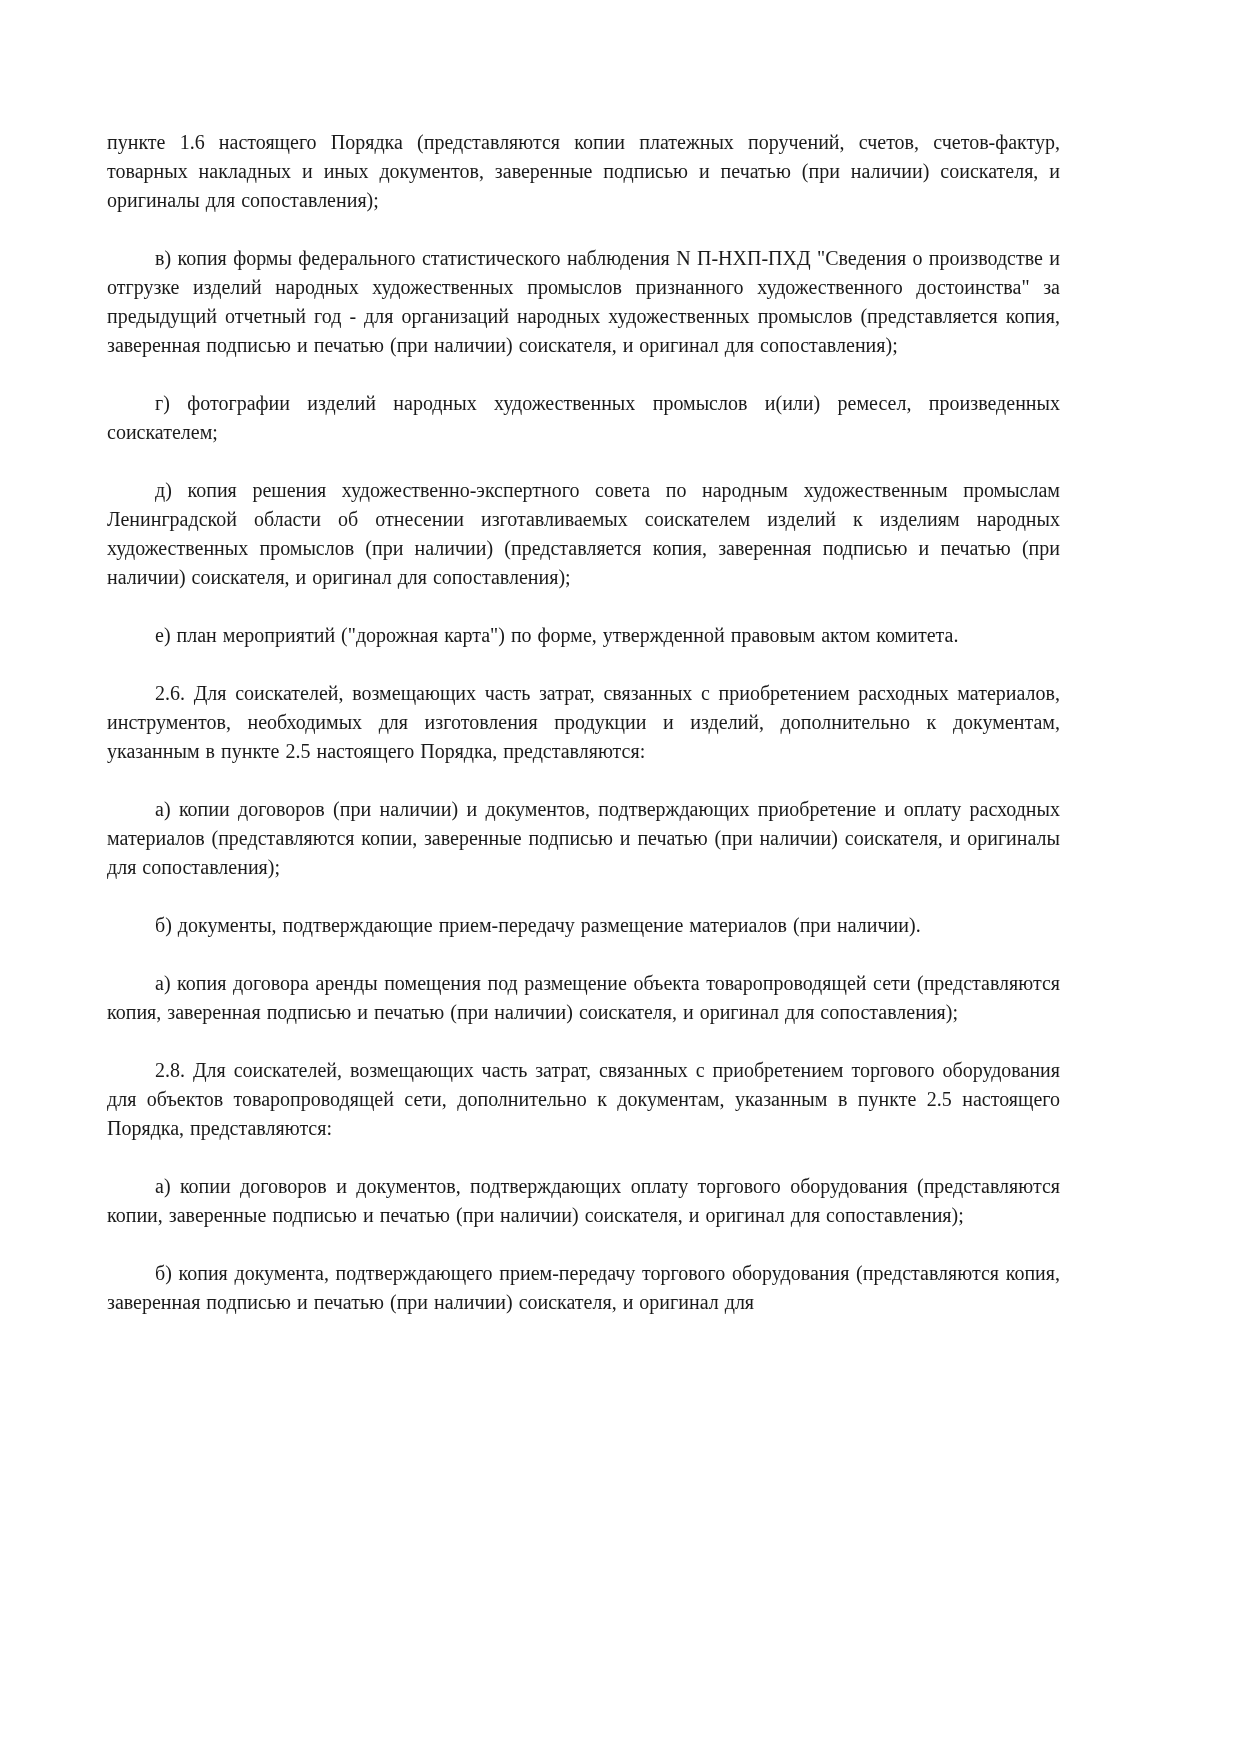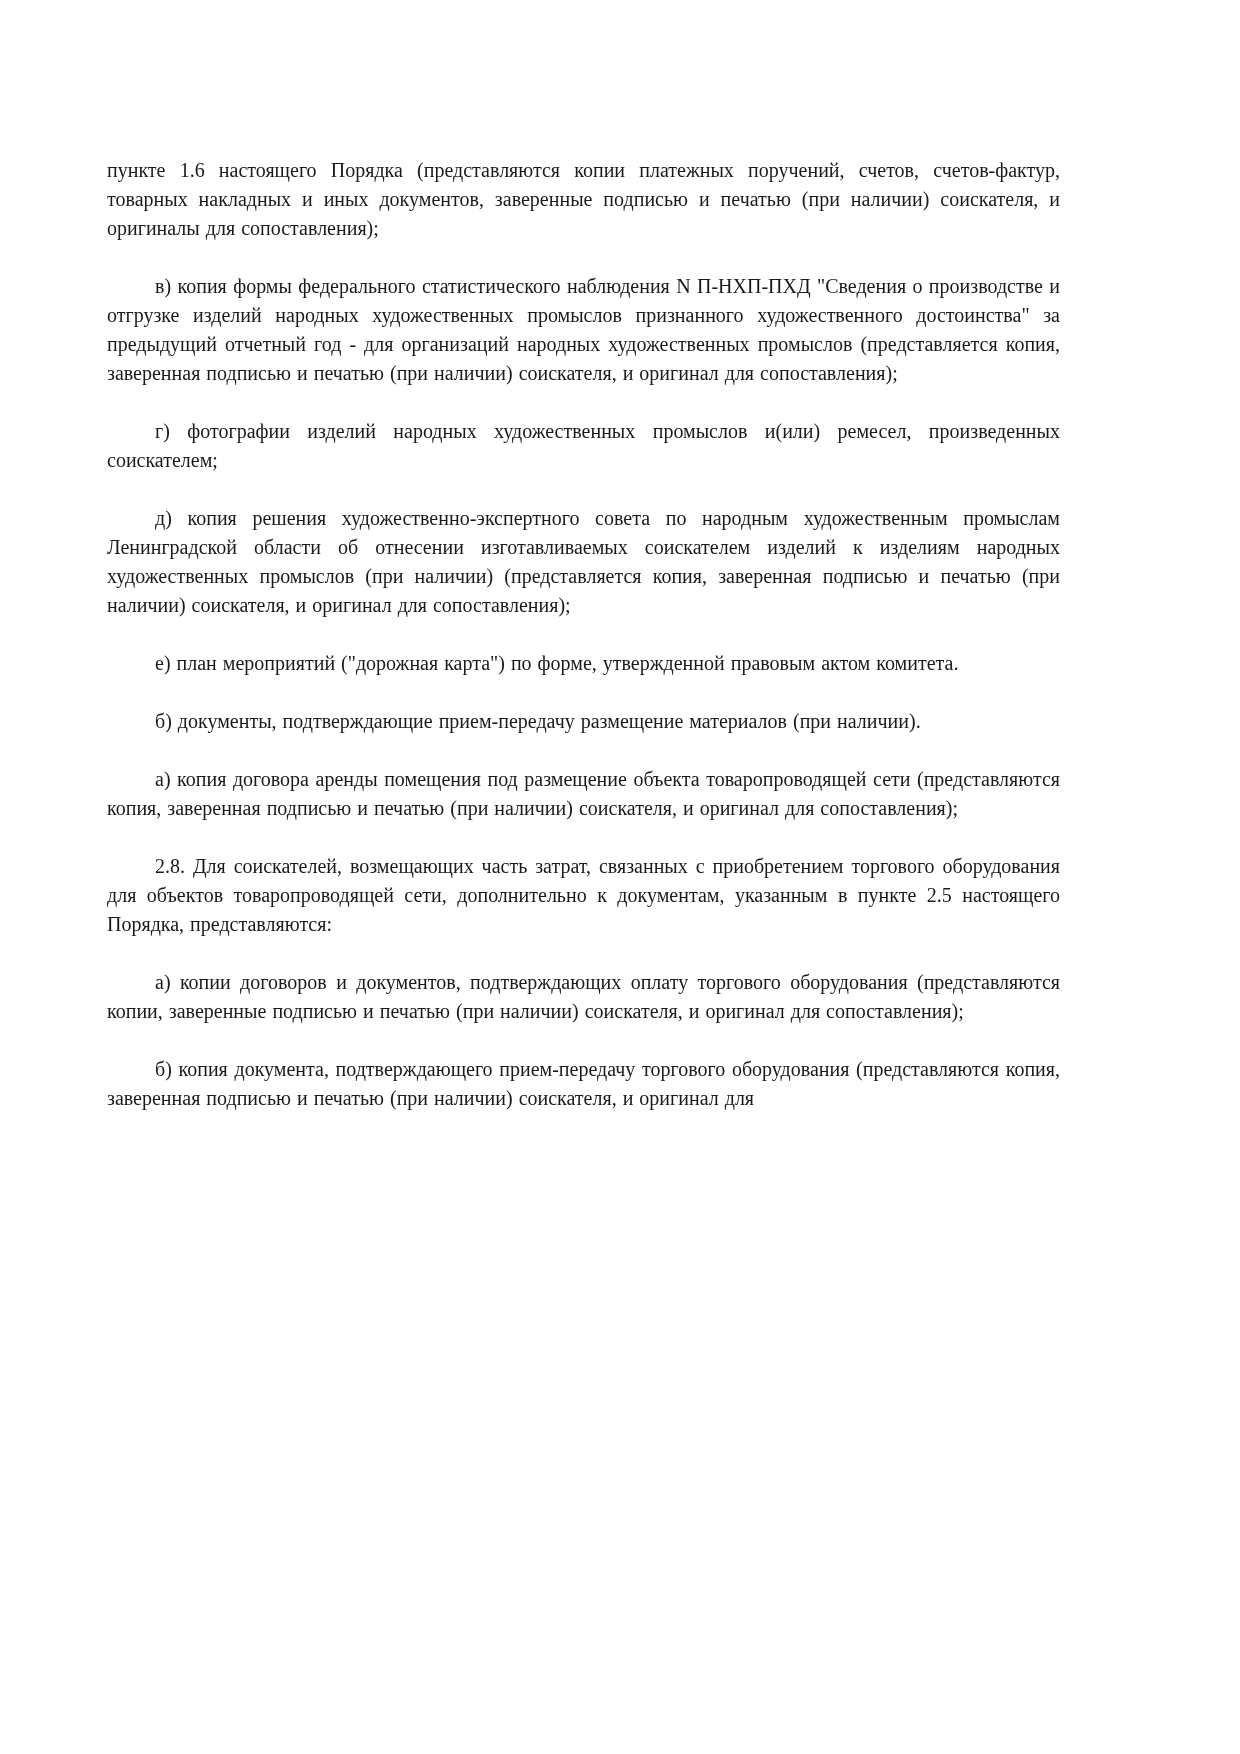--- a/index.html
+++ b/index.html
@@ -25,33 +25,34 @@
     margin: 0 0 29px 0;
     font-size: 20px;
     line-height: 29px;
     text-align: justify;
     text-indent: 48px;
     word-spacing: 1px;
     color: #1a1a1a;
   }
   .para.first {
     text-indent: 0;
-    margin-top: 28px;
   }
   .para.last {
     margin-bottom: 16px;
   }
 </style>
 </head>
 <body>
 
 <div class="page">
   <p class="para first">пункте 1.6 настоящего Порядка (представляются копии платежных поручений, счетов, счетов-фактур, товарных накладных и иных документов, заверенные подписью и печатью (при наличии) соискателя, и оригиналы для сопоставления);</p>
   <p class="para">в) копия формы федерального статистического наблюдения N П-НХП-ПХД "Сведения о производстве и отгрузке изделий народных художественных промыслов признанного художественного достоинства" за предыдущий отчетный год - для организаций народных художественных промыслов (представляется копия, заверенная подписью и печатью (при наличии) соискателя, и оригинал для сопоставления);</p>
   <p class="para">г) фотографии изделий народных художественных промыслов и(или) ремесел, произведенных соискателем;</p>
   <p class="para">д) копия решения художественно-экспертного совета по народным художественным промыслам Ленинградской области об отнесении изготавливаемых соискателем изделий к изделиям народных художественных промыслов (при наличии) (представляется копия, заверенная подписью и печатью (при наличии) соискателя, и оригинал для сопоставления);</p>
   <p class="para">е) план мероприятий ("дорожная карта") по форме, утвержденной правовым актом комитета.</p>
+  <p class="para">2.6. Для соискателей, возмещающих часть затрат, связанных с приобретением расходных материалов, инструментов, необходимых для изготовления продукции и изделий, дополнительно к документам, указанным в пункте 2.5 настоящего Порядка, представляются:</p>
+  <p class="para">а) копии договоров (при наличии) и документов, подтверждающих приобретение и оплату расходных материалов (представляются копии, заверенные подписью и печатью (при наличии) соискателя, и оригиналы для сопоставления);</p>
   <p class="para">б) документы, подтверждающие прием-передачу размещение материалов (при наличии).</p>
   <p class="para">а) копия договора аренды помещения под размещение объекта товаропроводящей сети (представляются копия, заверенная подписью и печатью (при наличии) соискателя, и оригинал для сопоставления);</p>
   <p class="para">2.8. Для соискателей, возмещающих часть затрат, связанных с приобретением торгового оборудования для объектов товаропроводящей сети, дополнительно к документам, указанным в пункте 2.5 настоящего Порядка, представляются:</p>
   <p class="para">а) копии договоров и документов, подтверждающих оплату торгового оборудования (представляются копии, заверенные подписью и печатью (при наличии) соискателя, и оригинал для сопоставления);</p>
   <p class="para last">б) копия документа, подтверждающего прием-передачу торгового оборудования (представляются копия, заверенная подписью и печатью (при наличии) соискателя, и оригинал для</p>
 </div>
 
 </body></html>

